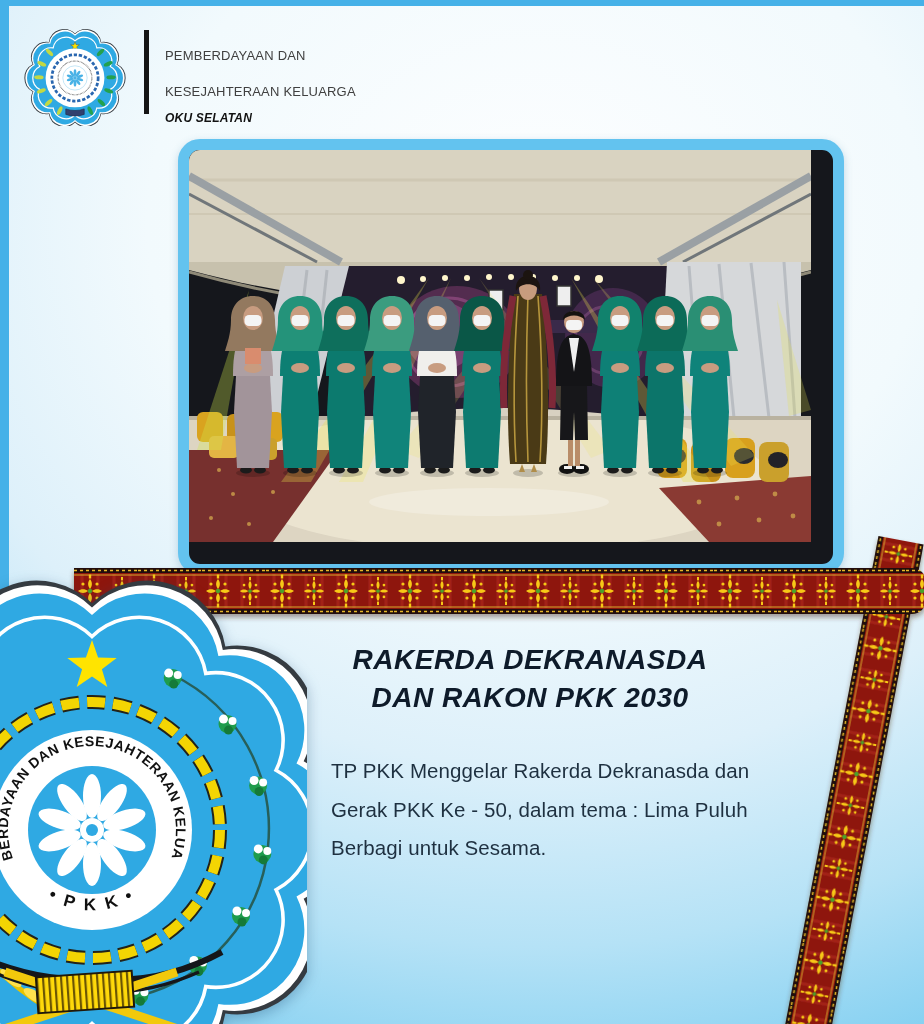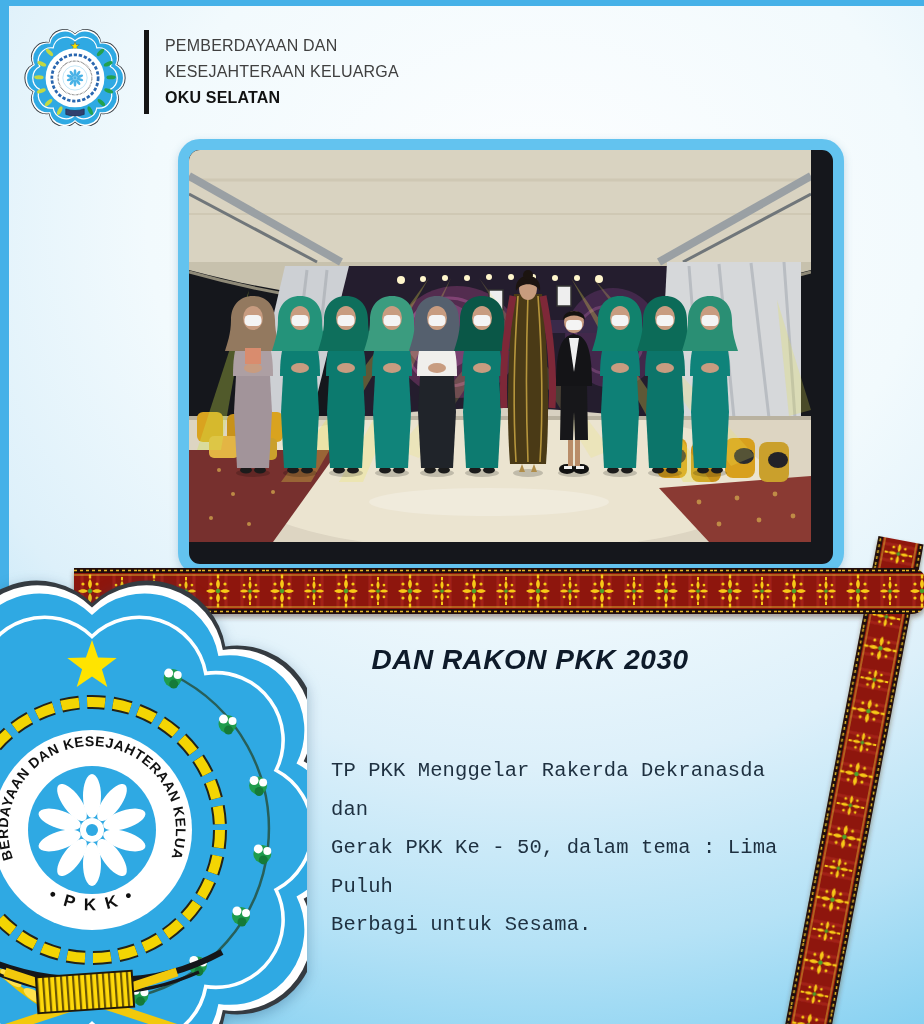--- a/index.html
+++ b/index.html
@@ -9,39 +9,39 @@
     background:radial-gradient(140% 110% at 58% 22%,
       #fdfeff 0%, #f2fafd 30%, #ddf0fa 48%, #b5e2f6 64%, #7ccdf0 80%, #47b3e9 96%);
   }
   .bar-top{position:absolute;left:0;top:0;width:924px;height:6px;background:#45b1e8;z-index:1;}
   .bar-left{position:absolute;left:0;top:0;width:9px;height:1024px;background:#45b1e8;z-index:1;}
 
   .header{position:absolute;left:0;top:0;width:924px;height:140px;z-index:10;}
   .logo-sm{position:absolute;left:18px;top:24px;width:114px;height:102px;}
   .header-divider{position:absolute;left:144px;top:30px;width:5px;height:84px;background:#151515;}
   .header-text{position:absolute;left:165px;top:33px;line-height:26px;}
-  .org-line{font-size:16px;color:#404040;letter-spacing:.2px;}
-  .region-line{font-size:16px;color:#121212;font-weight:700;letter-spacing:.2px;}
+  .org-line{font-size:13px;color:#404040;letter-spacing:.2px;margin-top:10px;}
+  .region-line{font-size:12px;color:#121212;font-weight:700;letter-spacing:.2px;font-style:italic;}
 
   .photo-frame{
     position:absolute;left:178px;top:139px;width:644px;height:414px;z-index:5;
     border:11px solid #63c3ef;border-radius:22px;overflow:hidden;background:#15171c;
     box-shadow:0 3px 8px rgba(70,130,170,.30);
   }
   .photo-frame svg{display:block;}
 
   .ribbon{position:absolute;left:0;top:0;width:924px;height:1024px;z-index:8;pointer-events:none;}
   .emblem-big{position:absolute;left:-123px;top:580px;width:430px;height:500px;z-index:9;
     filter:drop-shadow(0 4px 7px rgba(25,75,115,.35));}
 
   .title-block{position:absolute;left:295px;top:641px;width:470px;text-align:center;z-index:7;}
   .title-line{font-size:28px;line-height:38px;font-weight:700;font-style:italic;
     color:#0e1b2a;letter-spacing:.5px;}
 
-  .desc-block{position:absolute;left:331px;top:752px;width:474px;z-index:7;font-family:Liberation Mono, monospace;}
+  .desc-block{position:absolute;left:331px;top:752px;width:474px;z-index:7;}
   .desc-line{margin:0;font-size:20.5px;line-height:38.5px;color:#1e3040;letter-spacing:.1px;}
 
   .defs-holder{position:absolute;width:0;height:0;overflow:hidden;}
 </style>
 </head>
 <body>
 
 <div class="poster">
 
   <svg class="defs-holder" aria-hidden="true">
@@ -370,20 +370,21 @@
         <rect width="6" height="36" fill="#ffd90a"></rect>
         <rect width="2.2" height="36" fill="#6b5503"></rect>
       </pattern>
     </defs>
     <g transform="translate(208,412) rotate(-4)">
       <rect x="-48" y="-18" width="96" height="36" fill="url(#weft)" stroke="#20180a" stroke-width="2"></rect>
     </g>
   </svg>
 
   <div class="title-block">
+    <div class="title-line">RAKERDA DEKRANASDA</div>
     <div class="title-line">DAN RAKON PKK 2030</div>
   </div>
 
   <div class="desc-block">
     <p class="desc-line">TP PKK Menggelar Rakerda Dekranasda dan</p>
     <p class="desc-line">Gerak PKK Ke - 50, dalam tema : Lima Puluh</p>
     <p class="desc-line">Berbagi untuk Sesama.</p>
   </div>
 
 </div>

